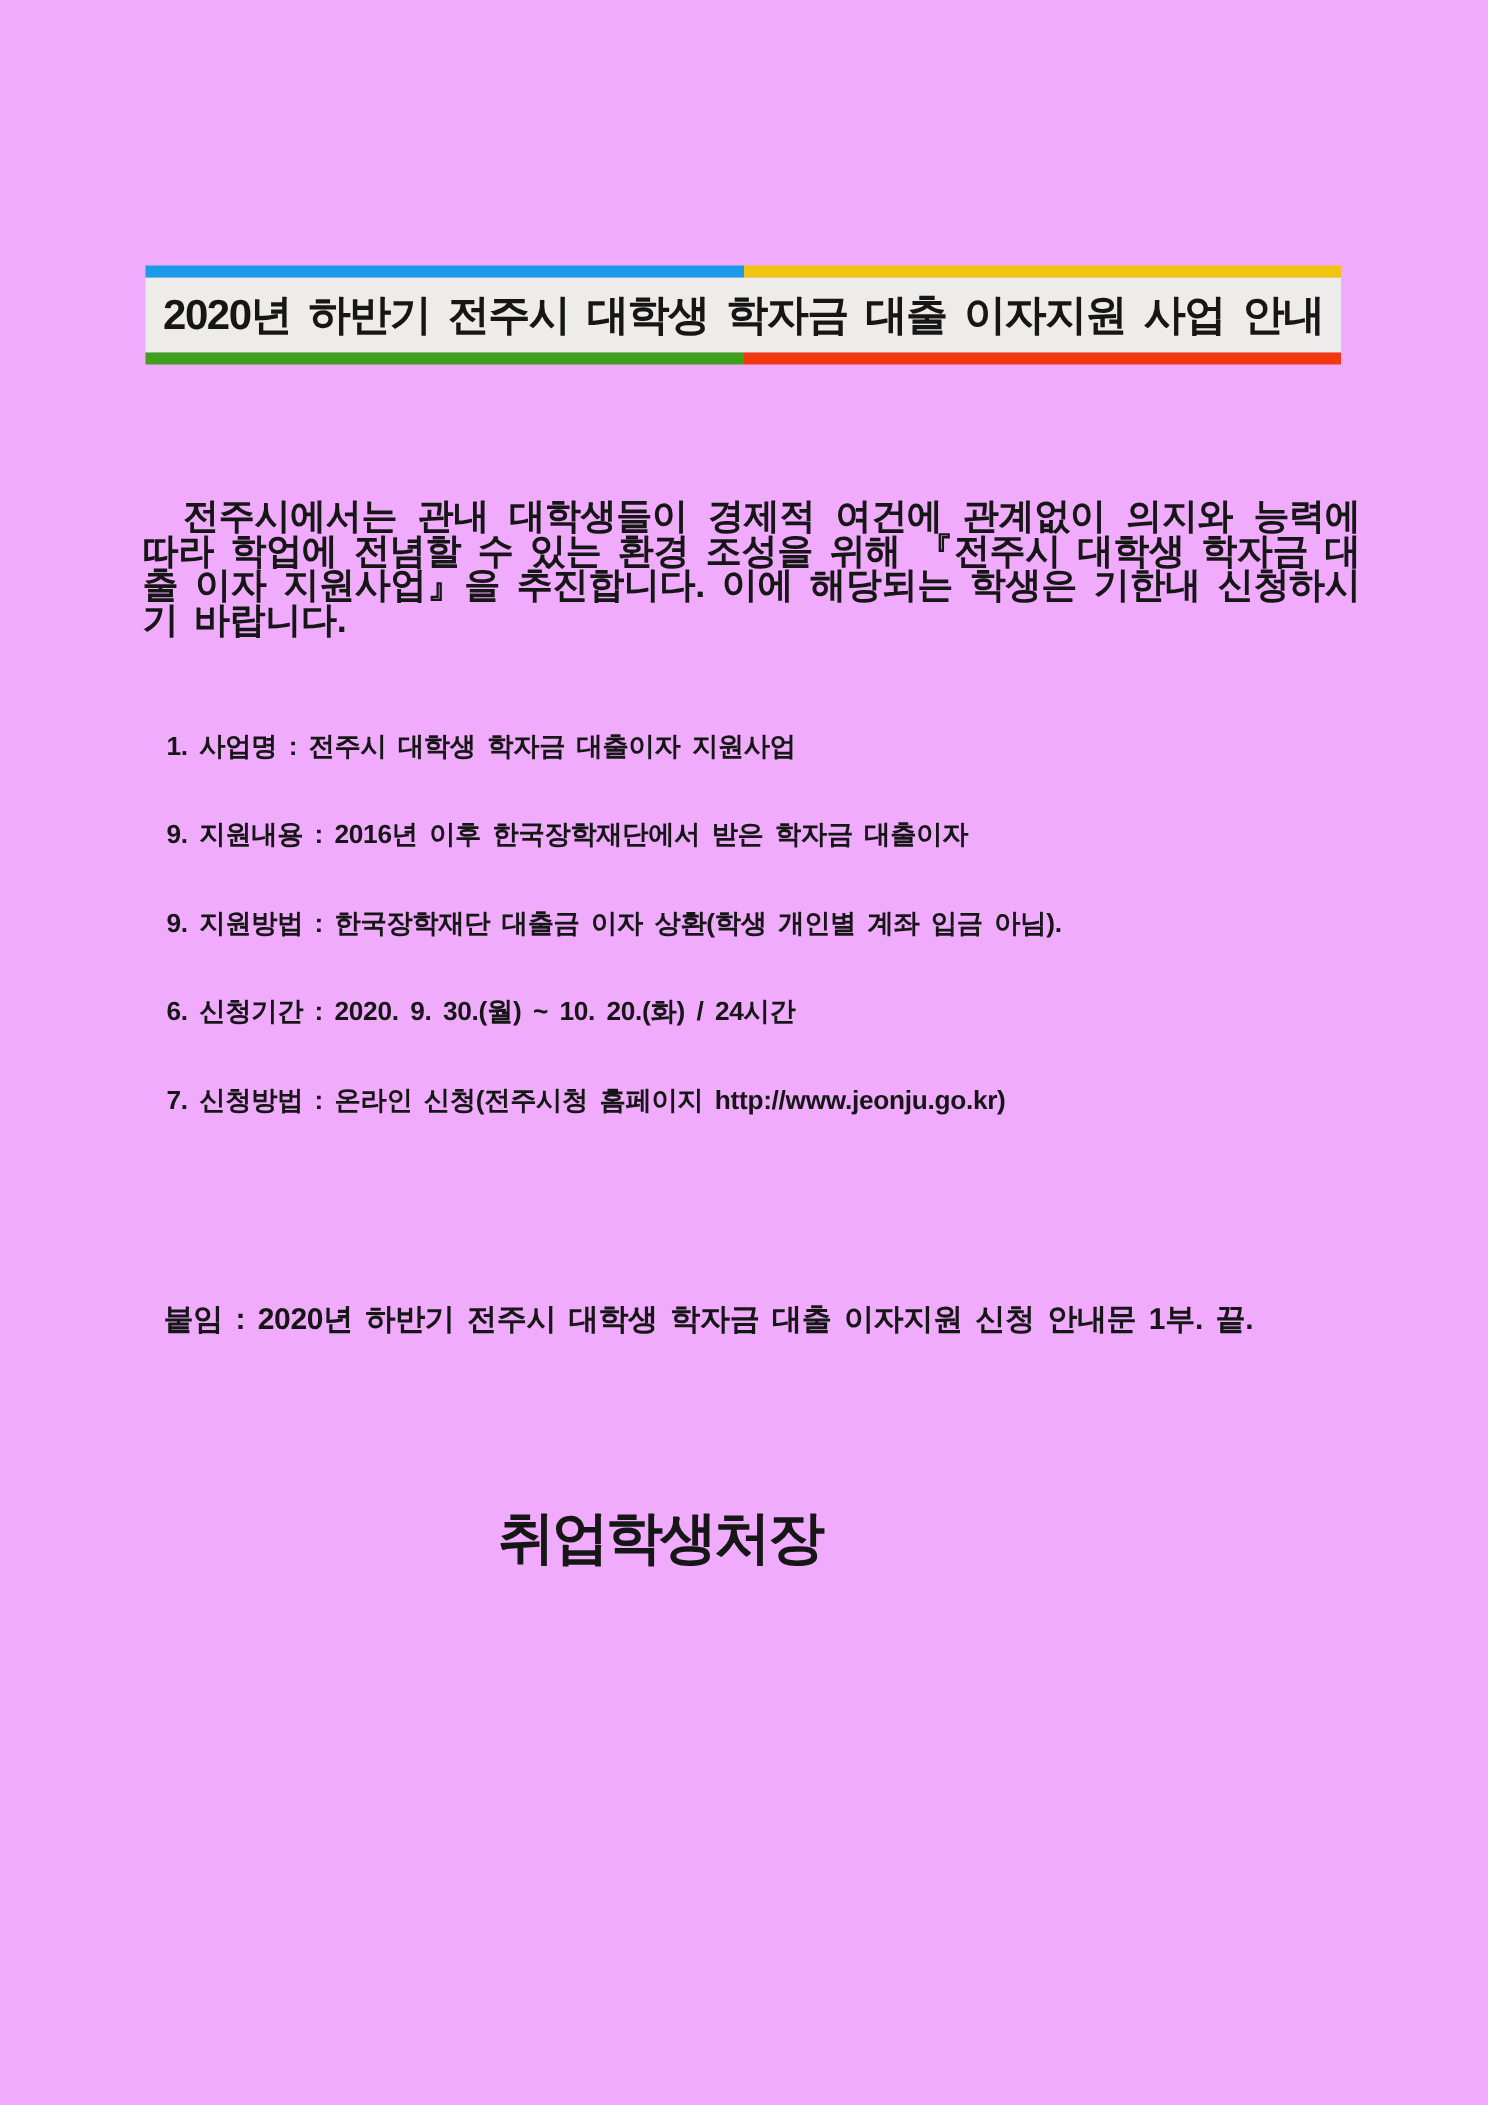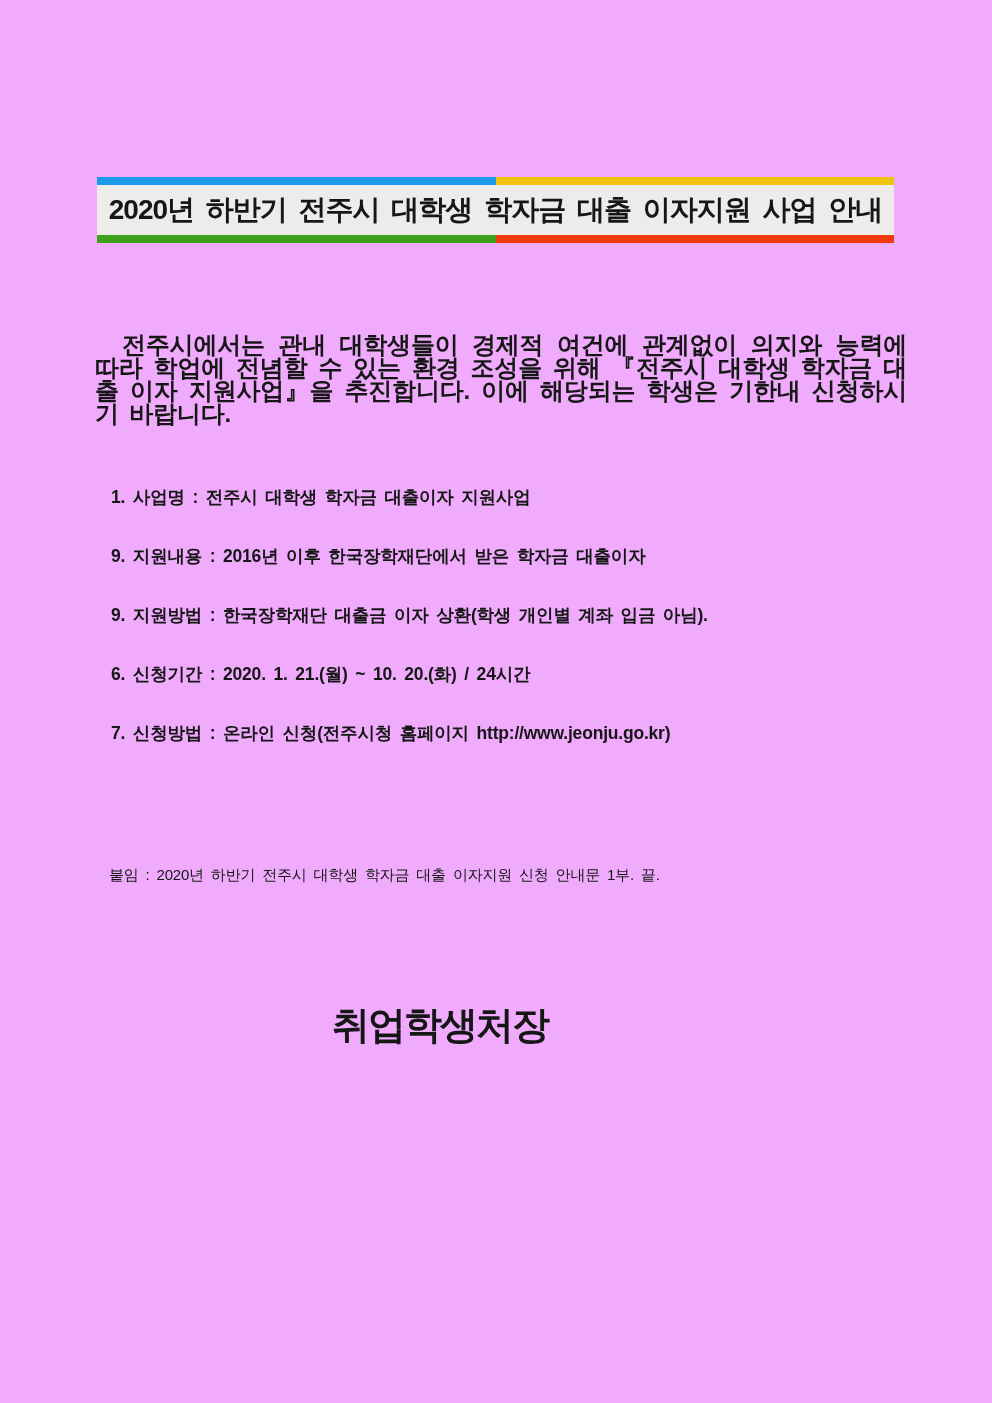--- a/index.html
+++ b/index.html
@@ -83,22 +83,22 @@
     letter-spacing: -0.2px;
     white-space: nowrap;
   }
 
   
   .attachment {
     position: absolute;
     top: 866px;
     left: 109px;
     margin: 0;
-    font-size: 15px;
-    font-weight: normal;
+    font-size: 20px;
+    font-weight: bold;
     word-spacing: 3px;
     letter-spacing: -0.2px;
     white-space: nowrap;
   }
 
   
   .signature {
     position: absolute;
     top: 1000px;
     left: 0;
@@ -127,21 +127,21 @@
       <span class="seg" style="background: rgb(241, 56, 15);"></span>
     </div>
   </header>
 
   <p class="intro">전주시에서는 관내 대학생들이 경제적 여건에 관계없이 의지와 능력에 따라 학업에 전념할 수 있는 환경 조성을 위해 『전주시 대학생 학자금 대출 이자 지원사업』을 추진합니다. 이에 해당되는 학생은 기한내 신청하시기 바랍니다.</p>
 
   <ol class="items">
     <li>1. 사업명 : 전주시 대학생 학자금 대출이자 지원사업</li>
     <li>9. 지원내용 : 2016년 이후 한국장학재단에서 받은 학자금 대출이자</li>
     <li>9. 지원방법 : 한국장학재단 대출금 이자 상환(학생 개인별 계좌 입금 아님).</li>
-    <li>6. 신청기간 : 2020. 1. 21.(월) ~ 10. 20.(화) / 24시간</li>
+    <li>6. 신청기간 : 2020. 9. 30.(월) ~ 10. 20.(화) / 24시간</li>
     <li>7. 신청방법 : 온라인 신청(전주시청 홈페이지 http://www.jeonju.go.kr)</li>
   </ol>
 
   <p class="attachment">붙임 : 2020년 하반기 전주시 대학생 학자금 대출 이자지원 신청 안내문 1부. 끝.</p>
 
   <div class="signature">취업학생처장</div>
 
 </div>
 
 </body></html>

